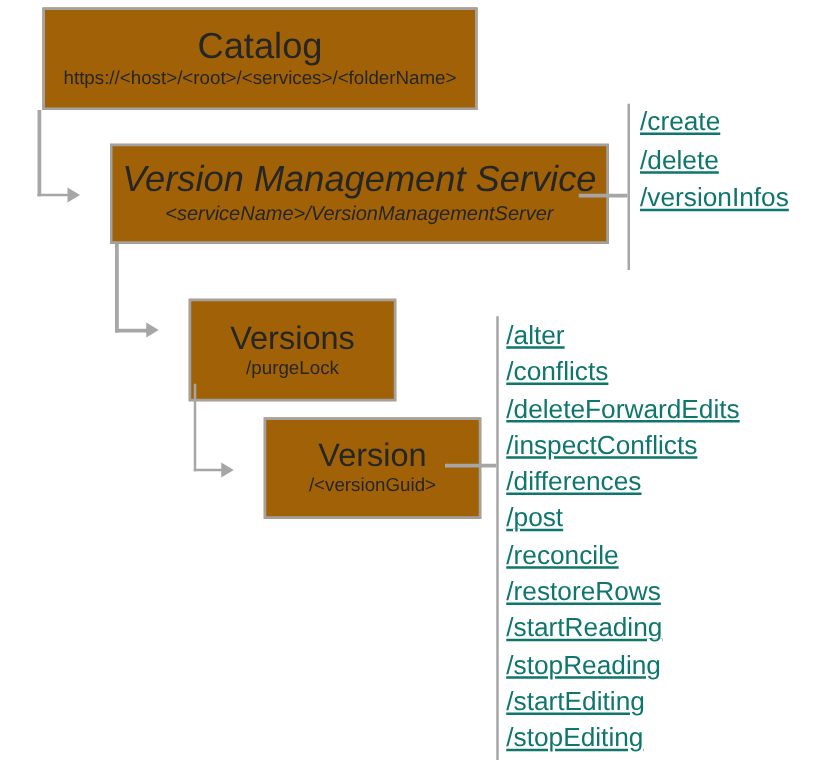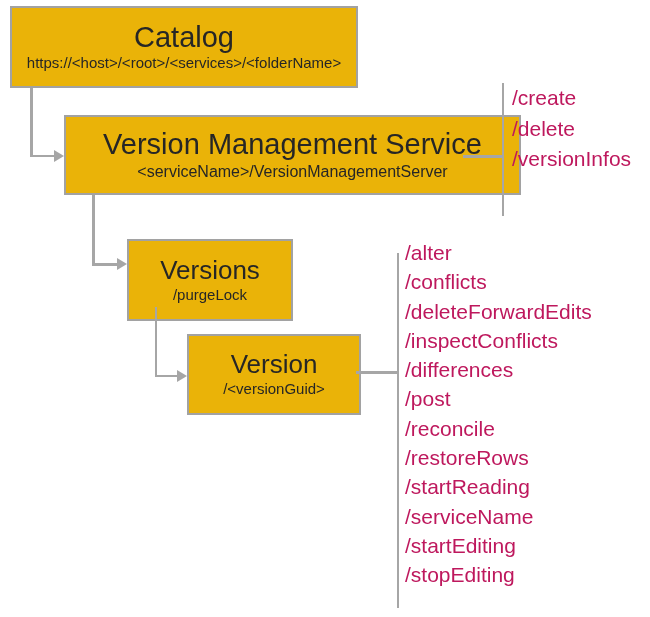--- a/index.html
+++ b/index.html
@@ -11,44 +11,45 @@
     position: relative;
     width: 650px;
     height: 617px;
     background: #ffffff;
     font-family: "Liberation Sans", sans-serif;
     overflow: hidden;
   }
   .node {
     position: absolute;
     box-sizing: border-box;
-    background: #eab308;
+    background: #a16207;
     border: 2px solid #a2a2a2;
     display: flex;
     flex-direction: column;
     align-items: center;
     justify-content: center;
     text-align: left;
     gap: 3px;
+    margin-left: 24px;
   }
   .node-title {
     color: #262626;
     line-height: 1.05;
     white-space: nowrap;
   }
   .node-subtitle {
     color: #262626;
     line-height: 1.1;
     white-space: nowrap;
   }
   .node-catalog  { left: 10px;  top: 6px;   width: 348px; height: 82px; }
   .node-catalog .node-title   { font-size: 29px; }
   .node-catalog .node-subtitle{ font-size: 15px; }
 
-  .node-vms      { left: 64px;  top: 115px; width: 457px; height: 80px; }
+  .node-vms      { left: 64px;  top: 115px; width: 399px; height: 80px; font-style: italic; }
   .node-vms .node-title       { font-size: 29px; }
   .node-vms .node-subtitle    { font-size: 16px; }
 
   .node-versions { left: 127px; top: 239px; width: 166px; height: 82px; }
   .node-versions .node-title  { font-size: 26px; }
   .node-versions .node-subtitle{ font-size: 15px; }
 
   .node-version  { left: 187px; top: 334px; width: 174px; height: 81px; }
   .node-version .node-title   { font-size: 26px; }
   .node-version .node-subtitle{ font-size: 15px; }
@@ -86,26 +87,27 @@
 
   
   .segE-h { left: 356px; top: 371px; width: 41px; height: 2.5px; }
 
   
   .divider1 { left: 501.5px; top: 83px;  width: 2.5px; height: 133px; }
   .divider2 { left: 396.5px; top: 253px; width: 2.5px; height: 355px; }
 
   .endpoint-list {
     position: absolute;
-    color: #be185d;
+    color: #0f766e;
     font-size: 21px;
     white-space: nowrap;
+    text-decoration: underline;
   }
   .endpoint-list-1 { left: 512px; top: 83px;  line-height: 30.5px; }
-  .endpoint-list-2 { left: 405px; top: 238px; line-height: 29.3px; }
+  .endpoint-list-2 { left: 405px; top: 254px; line-height: 29.3px; }
 </style>
 </head>
 <body>
 
 <div class="canvas">
 
   <div class="node node-catalog">
     <div class="node-title">Catalog</div>
     <div class="node-subtitle">https://&lt;host&gt;/&lt;root&gt;/&lt;services&gt;/&lt;folderName&gt;</div>
   </div>
@@ -153,18 +155,18 @@
   <div class="endpoint-list endpoint-list-2">
     <div>/alter</div>
     <div>/conflicts</div>
     <div>/deleteForwardEdits</div>
     <div>/inspectConflicts</div>
     <div>/differences</div>
     <div>/post</div>
     <div>/reconcile</div>
     <div>/restoreRows</div>
     <div>/startReading</div>
-    <div>/serviceName</div>
+    <div>/stopReading</div>
     <div>/startEditing</div>
     <div>/stopEditing</div>
   </div>
 
 </div>
 
 </body></html>

